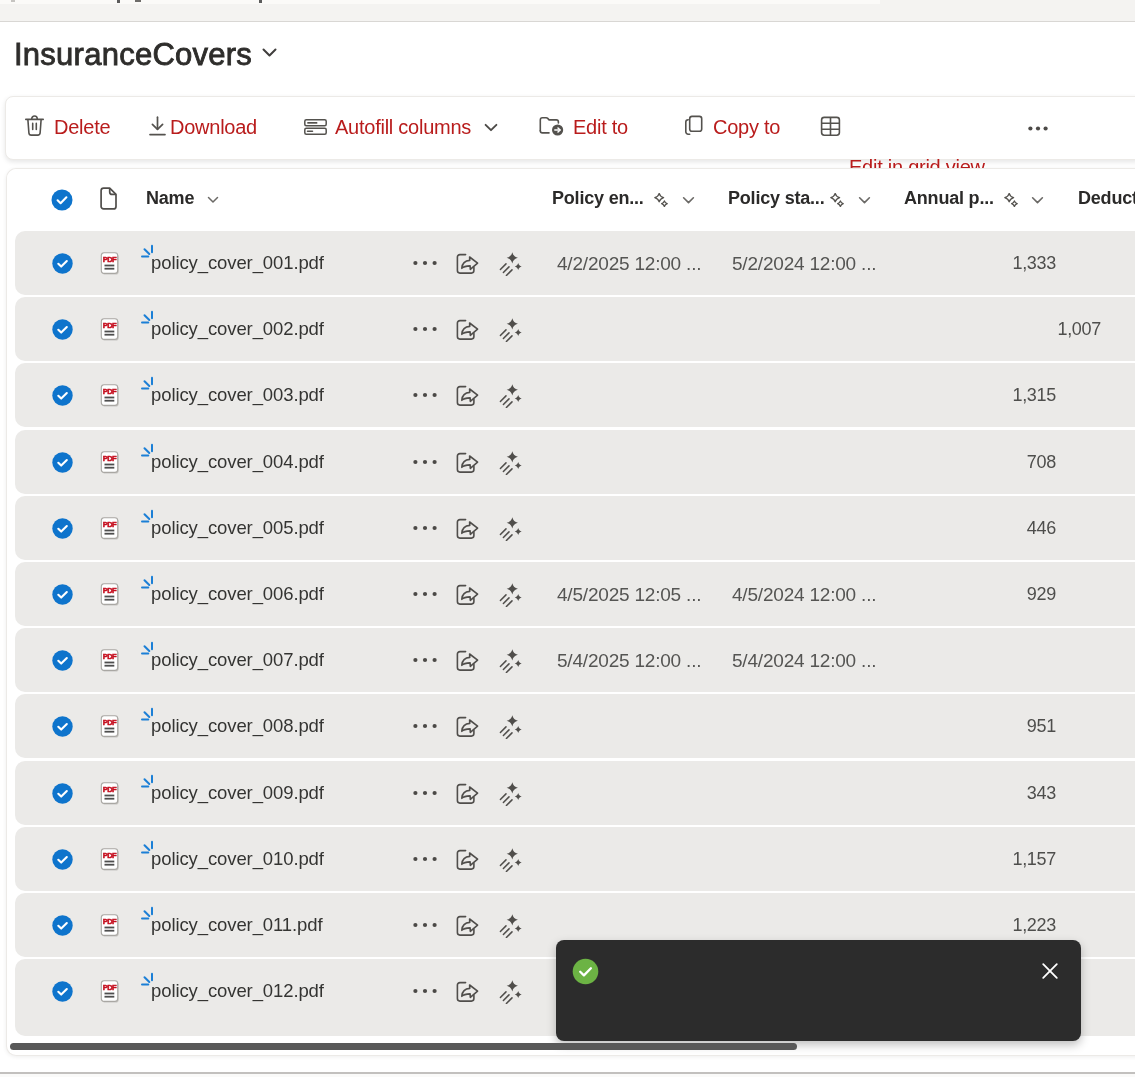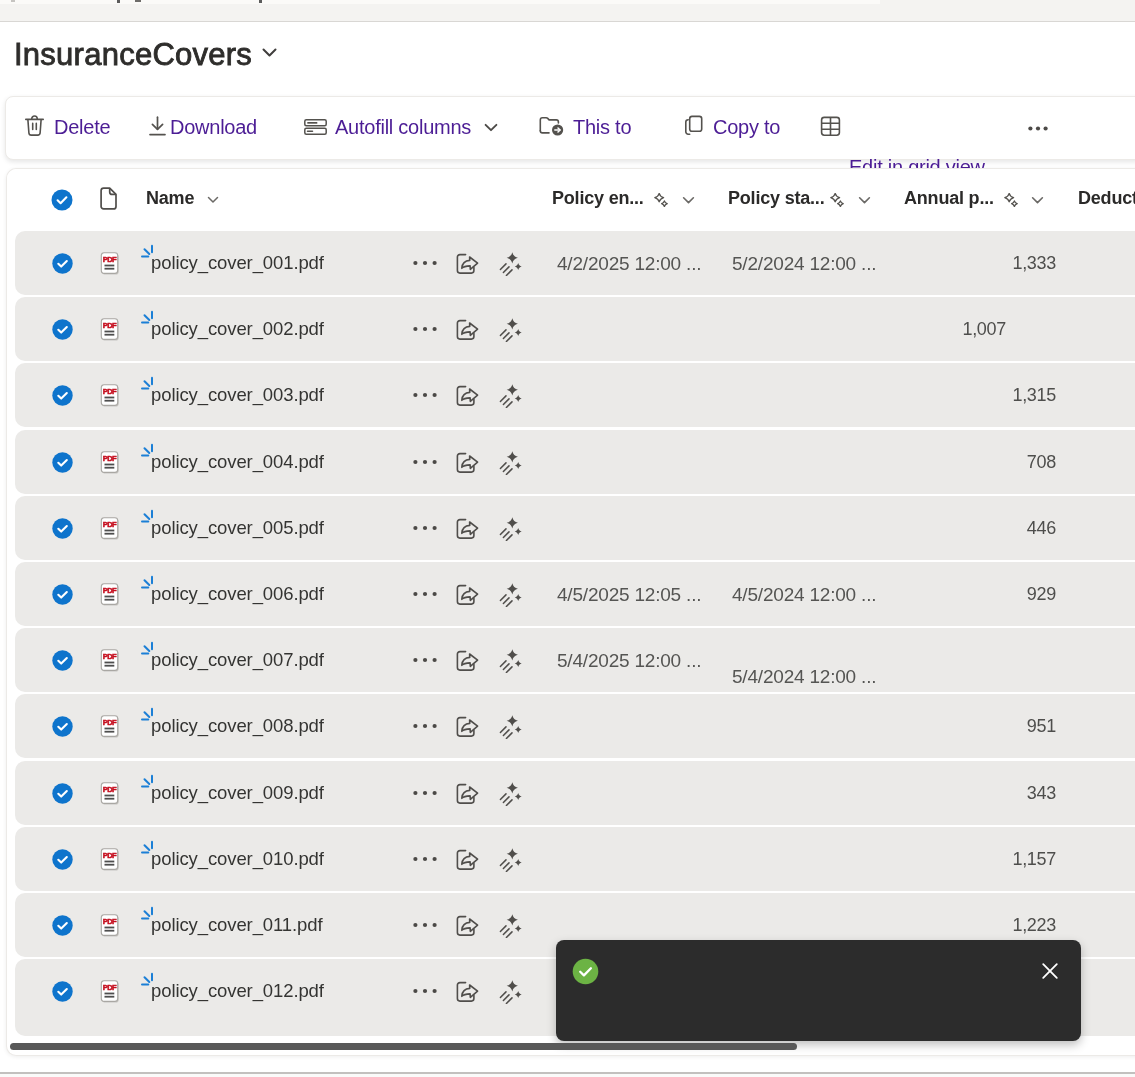--- a/index.html
+++ b/index.html
@@ -13,21 +13,21 @@
   .topwhite { left:0; top:0; width:880px; height:3.5px; background:#fbfaf8; }
   .mark { position:absolute; background:#6e6c6a; }
 
   
   .title { left:14px; top:38.5px; font-size:31px; font-weight:400; color:#2e2d2b; -webkit-text-stroke:0.85px #2e2d2b; letter-spacing:0.25px; line-height:31px; }
 
   
   .toolbar-card { left:5px; top:96px; width:1140px; height:64px; background:#fff; border:1px solid #eceae7; border-radius:8px; box-shadow:0 2px 5px rgba(0,0,0,0.10); }
   .list-card { left:6px; top:168px; width:1134px; height:888px; background:#fff; border:1px solid #eceae7; border-radius:10px 0 0 10px; box-shadow:0 1px 4px rgba(0,0,0,0.07); border-right:none; }
 
-  .tlbl { position:absolute; top:117px; font-size:20px; letter-spacing:-0.25px; color:#4c1d95; line-height:20px; white-space:nowrap; }
+  .tlbl { position:absolute; top:117px; font-size:20px; letter-spacing:-0.25px; color:#b91c1c; line-height:20px; white-space:nowrap; }
 
   
   .row { position:absolute; left:15px; width:1120px; height:64.2px; background:#ebeae8; border-radius:10px 0 0 10px; }
   .hdr  { position:absolute; left:7px; top:169px; width:1128px; height:62px; background:#fff; border-radius:10px 0 0 0; }
   .colname { position:absolute; font-size:18px; font-weight:700; color:#2b2a29; white-space:nowrap; letter-spacing:-0.2px; line-height:18px; }
   .fname { position:absolute; left:136px; font-size:18.5px; color:#343432; white-space:nowrap; line-height:18.5px; letter-spacing:-0.1px; }
   .cdate { position:absolute; font-size:19px; color:#555553; white-space:nowrap; line-height:19px; letter-spacing:-0.2px; }
   .cnum  { position:absolute; font-size:18px; color:#4e4e4c; width:96px; text-align:right; line-height:18px; letter-spacing:-0.3px; }
 
   
@@ -91,21 +91,21 @@
     <g fill="none" stroke="#54524e" stroke-width="1.6" stroke-linecap="round" stroke-linejoin="round">
       <path d="M1.3 15.8 V4.9 C1.3 3.7 2.2 2.8 3.4 2.8 H7.2 C7.8 2.8 8.3 3.0 8.7 3.4 L10.1 4.9 H17.3 C18.5 4.9 19.4 5.8 19.4 7.0 V8.0"></path>
       <path d="M1.3 15.8 C1.3 17.0 2.2 17.9 3.4 17.9 H10.0"></path>
     </g>
     <circle cx="18.6" cy="15.0" r="5.6" fill="#54524e"></circle>
     <g fill="none" stroke="#fff" stroke-width="1.5" stroke-linecap="round" stroke-linejoin="round">
       <path d="M15.8 15.0 H20.9"></path>
       <path d="M19.0 13.0 L21.1 15.0 L19.0 17.0"></path>
     </g>
   </svg>
-  <span class="tlbl" style="left:573px;">This to</span>
+  <span class="tlbl" style="left:573px;">Edit to</span>
 
   <svg class="abs" style="left:683px;top:114px;" width="21" height="23" viewBox="0 0 21 23">
     <g fill="none" stroke="#54524e" stroke-width="1.6" stroke-linejoin="round">
       <rect x="6.7" y="2.4" width="12" height="14.8" rx="2.3"></rect>
       <path d="M6.7 20.2 H5.2 C3.9 20.2 2.8 19.1 2.8 17.8 V8.1 C2.8 6.8 3.9 5.7 5.2 5.7" stroke-linecap="round"></path>
     </g>
   </svg>
   <span class="tlbl" style="left:713px;">Copy to</span>
 
   <svg class="abs" style="left:820px;top:115px;" width="21" height="23" viewBox="0 0 21 23">
@@ -284,21 +284,21 @@
       <svg width="26" height="25" viewBox="0 0 26 25">
       <path d="M15.3 1.2 C16.0 4.2 17.9 6.1 20.9 6.8 C17.9 7.5 16.0 9.4 15.3 12.4 C14.6 9.4 12.7 7.5 9.7 6.8 C12.7 6.1 14.6 4.2 15.3 1.2 Z" fill="#504e4b"></path>
       <path d="M21.2 11.9 C21.7 13.8 22.8 14.9 24.7 15.4 C22.8 15.9 21.7 17.0 21.2 18.9 C20.7 17.0 19.6 15.9 17.7 15.4 C19.6 14.9 20.7 13.8 21.2 11.9 Z" fill="#504e4b"></path>
       <g stroke="#504e4b" stroke-width="1.5" stroke-linecap="round">
         <path d="M9.0 12.9 L3.4 18.5"></path>
         <path d="M12.0 15.9 L6.4 21.5"></path>
         <path d="M15.0 18.9 L9.4 24.5"></path>
       </g>
     </svg>
     </div>
-    <div class="cnum" style="left:895px;top:23px;">1,007</div>
+    <div class="cnum" style="left:990px;top:23px;">1,007</div>
   </div>
   <div class="row" style="top:363px;height:64px;">
     <div class="abs" style="left:36.5px;top:21.5px;">
       <svg width="21" height="21" viewBox="0 0 21 21">
       <circle cx="10.5" cy="10.5" r="10.2" fill="#0e74cc"></circle>
       <path d="M6.3 10.8 L9.2 13.6 L14.8 8.0" fill="none" stroke="#fff" stroke-width="2.1" stroke-linecap="round" stroke-linejoin="round"></path>
     </svg>
     </div>
     <div class="abs" style="left:85px;top:21px;">
       <svg width="20" height="24" viewBox="0 0 20 24">
@@ -567,21 +567,21 @@
       <path d="M15.3 1.2 C16.0 4.2 17.9 6.1 20.9 6.8 C17.9 7.5 16.0 9.4 15.3 12.4 C14.6 9.4 12.7 7.5 9.7 6.8 C12.7 6.1 14.6 4.2 15.3 1.2 Z" fill="#504e4b"></path>
       <path d="M21.2 11.9 C21.7 13.8 22.8 14.9 24.7 15.4 C22.8 15.9 21.7 17.0 21.2 18.9 C20.7 17.0 19.6 15.9 17.7 15.4 C19.6 14.9 20.7 13.8 21.2 11.9 Z" fill="#504e4b"></path>
       <g stroke="#504e4b" stroke-width="1.5" stroke-linecap="round">
         <path d="M9.0 12.9 L3.4 18.5"></path>
         <path d="M12.0 15.9 L6.4 21.5"></path>
         <path d="M15.0 18.9 L9.4 24.5"></path>
       </g>
     </svg>
     </div>
     <div class="cdate" style="left:542px;top:22.5px;">5/4/2025 12:00 ...</div>
-    <div class="cdate" style="left:717px;top:22.5px;margin-top:16px;">5/4/2024 12:00 ...</div>
+    <div class="cdate" style="left:717px;top:22.5px;">5/4/2024 12:00 ...</div>
     <div class="cnum" style="left:945px;top:39px;margin-top:36px;">998</div>
   </div>
   <div class="row" style="top:694px;height:64px;">
     <div class="abs" style="left:36.5px;top:21.5px;">
       <svg width="21" height="21" viewBox="0 0 21 21">
       <circle cx="10.5" cy="10.5" r="10.2" fill="#0e74cc"></circle>
       <path d="M6.3 10.8 L9.2 13.6 L14.8 8.0" fill="none" stroke="#fff" stroke-width="2.1" stroke-linecap="round" stroke-linejoin="round"></path>
     </svg>
     </div>
     <div class="abs" style="left:85px;top:21px;">

